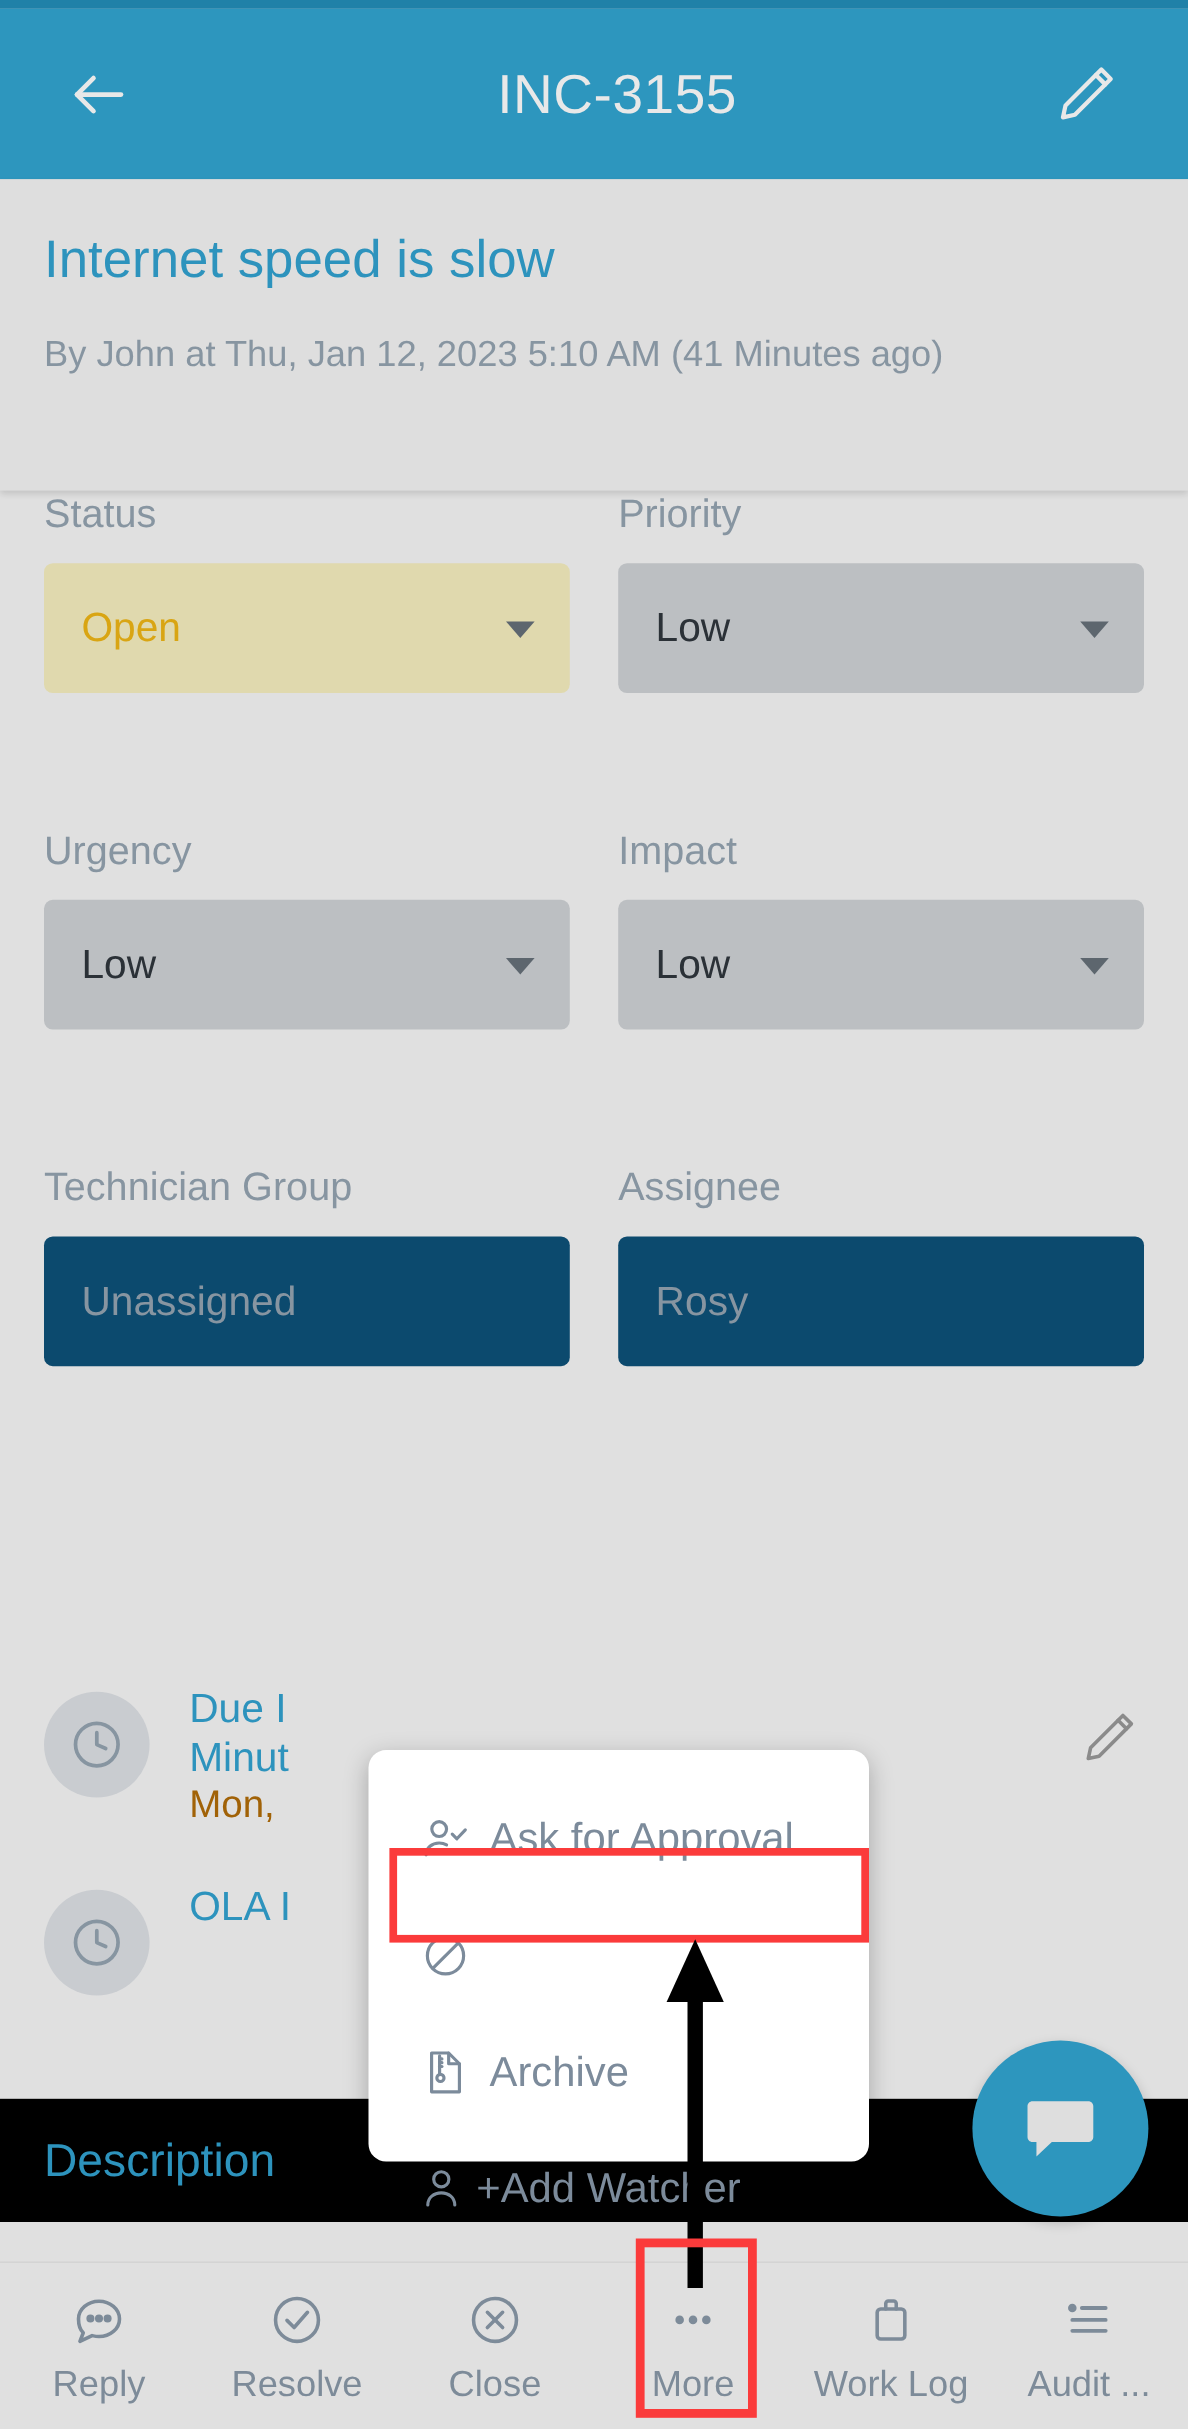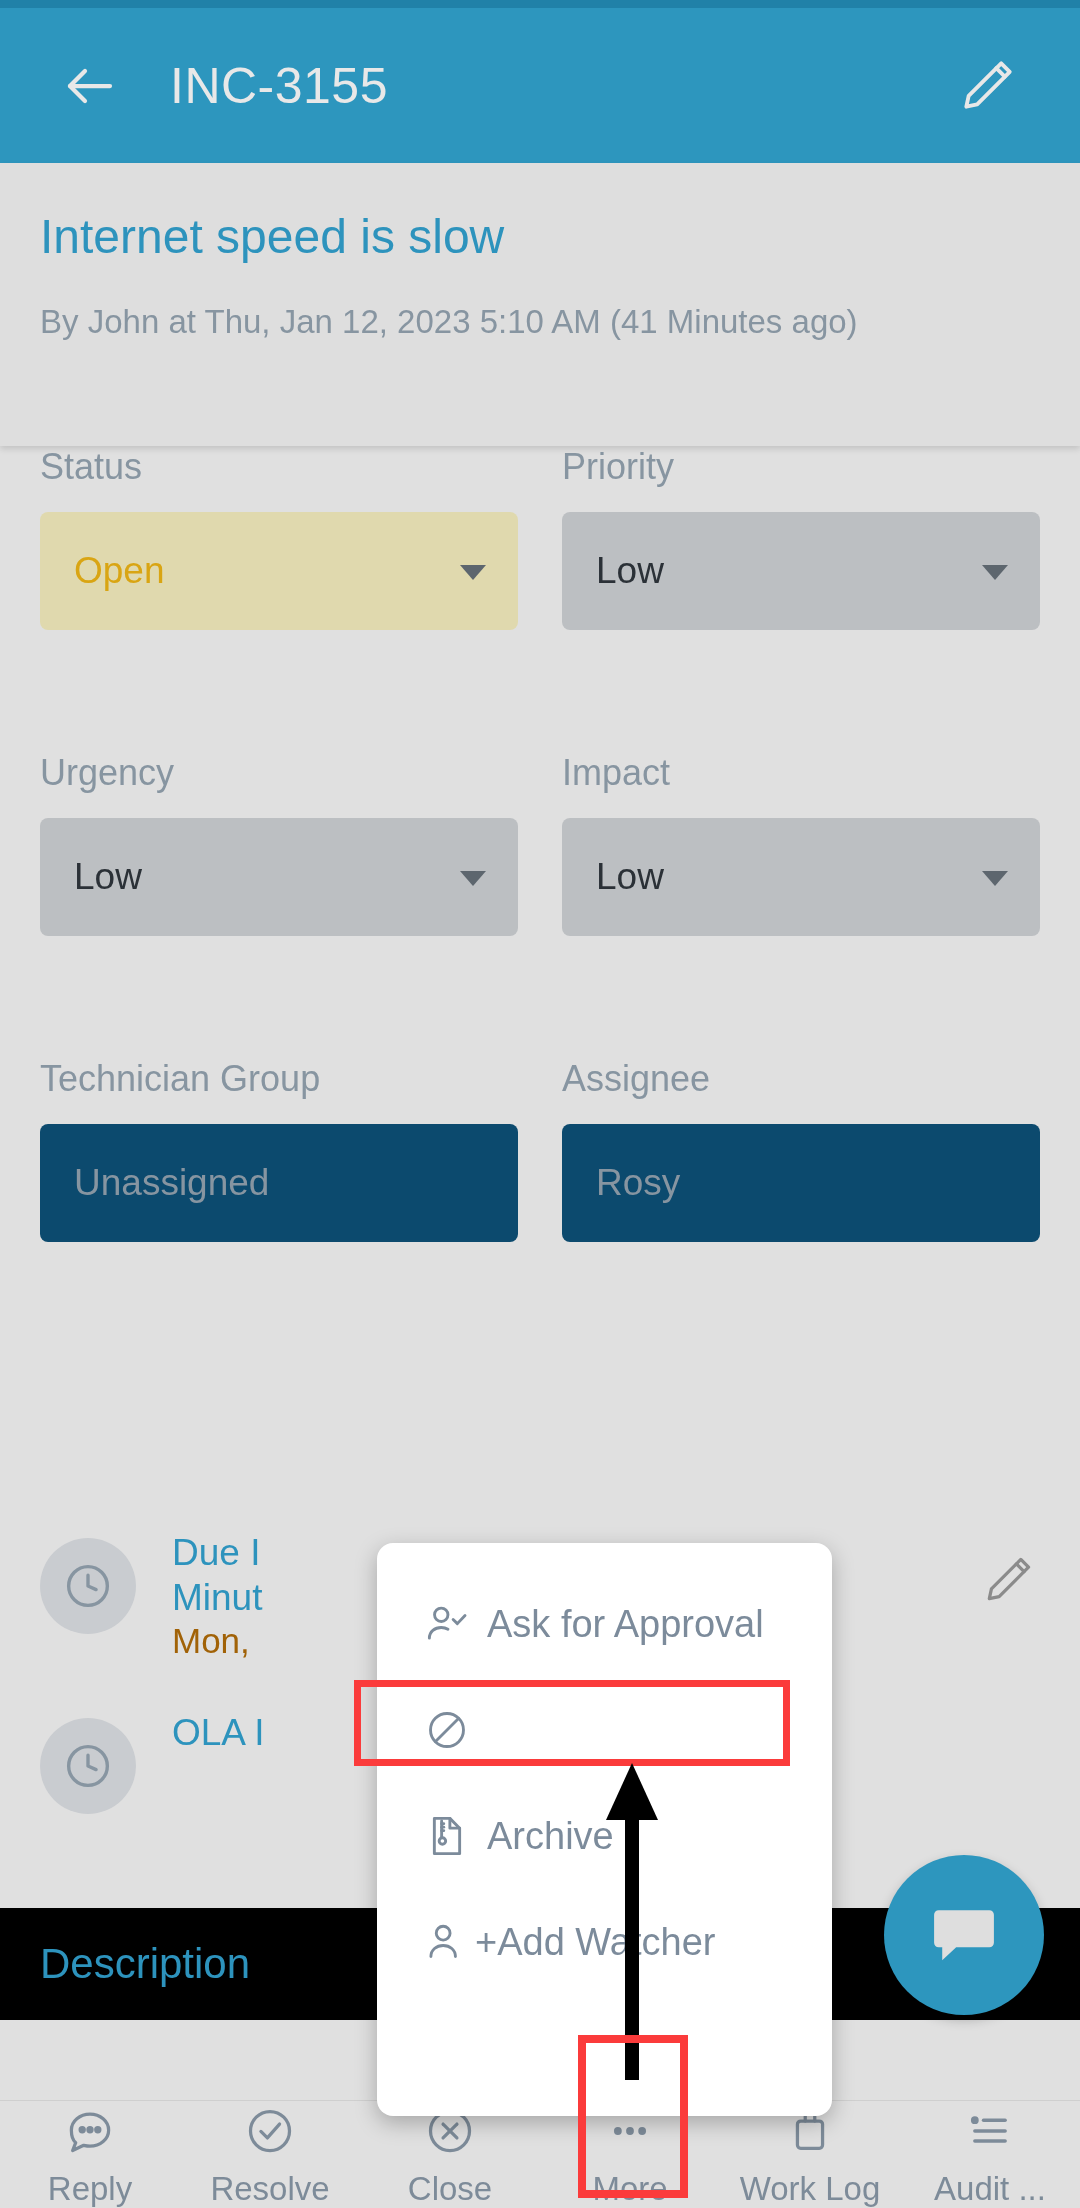--- a/index.html
+++ b/index.html
@@ -8,21 +8,21 @@
     background:#e0e0e0;
     font-family:"Liberation Sans", sans-serif;
     overflow:hidden;
   }
   #app { position:relative; width:1080px; height:2208px; background:#e0e0e0; }
 
   
   .statusbar { position:absolute; top:0; left:0; width:1080px; height:8px; background:#2081a8; }
   .appbar {
     position:absolute; top:8px; left:0; width:1080px; height:155px;
-    background:#2d96be; display:flex; align-items:center; padding:0 58px;
+    background:#2d96be; display:flex; align-items:center; padding:0 58px;text-align:center;
   }
   .back-icon { width:64px; height:64px; display:flex; align-items:center; justify-content:center; flex:0 0 auto; }
   .appbar-title {
     color:#e8e8e8; font-size:50px; letter-spacing:0.5px; margin-left:48px; flex:1 1 auto;
     font-weight:400;
   }
   .edit-icon-top { width:70px; height:70px; display:flex; align-items:center; justify-content:center; flex:0 0 auto; }
 
   
   .title-card {
@@ -75,38 +75,38 @@
 
   
   .fab {
     position:absolute; left:884px; top:1855px; width:160px; height:160px;
     border-radius:50%; background:#2d96be; display:flex; align-items:center; justify-content:center;
     box-shadow:0 5px 12px rgba(0,0,0,0.22);
   }
 
   
   .popup {
-    position:absolute; left:335px; top:1543px; width:455px; height:573px;
+    position:absolute; left:335px; top:1591px; width:455px; height:374px;
     background:#ffffff; border-radius:16px; box-shadow:0 7px 22px rgba(0,0,0,0.26);
-    padding:28px 0 18px 0; z-index:40;margin-left:42px;
+    padding:28px 0 18px 0; z-index:40;
   }
   .popup-item { height:106px; display:flex; align-items:center; padding:0 0 0 46px; }
   .popup-icon { width:48px; height:48px; flex:0 0 auto; display:flex; align-items:center; justify-content:center; }
   .popup-label { margin-left:16px; font-size:38px; color:#7c8b9b; white-space:nowrap; }
   .popup-label.tight { margin-left:4px; }
 
   
   .hl-spam {
     position:absolute; left:354px; top:1680px; width:436px; height:86px;
     border:7px solid #fb3b3b; z-index:60; pointer-events:none;
   }
 
   
   .bottombar {
-    position:absolute; left:0; bottom:0; width:1080px; height:108px;
+    position:absolute; left:0; bottom:0; width:1080px; height:152px;
     background:#e0e0e0; border-top:1px solid #cfcfcf;
     display:flex; align-items:center; z-index:30;text-align:center;
   }
   .tool { flex:1 1 0; display:flex; flex-direction:column; align-items:center; justify-content:center; gap:10px; }
   .tool-icon { height:58px; display:flex; align-items:center; justify-content:center; }
   .tool-label { font-size:33px; color:#7d8b99; white-space:nowrap; }
 
   
   .hl-more {
     position:absolute; left:578px; top:2035px; width:110px; height:163px;

